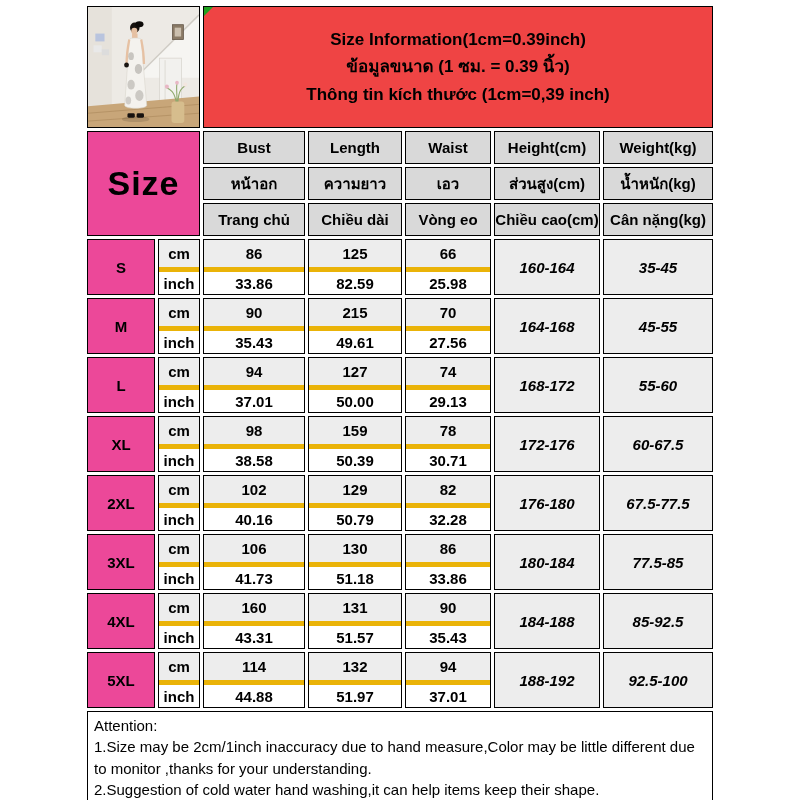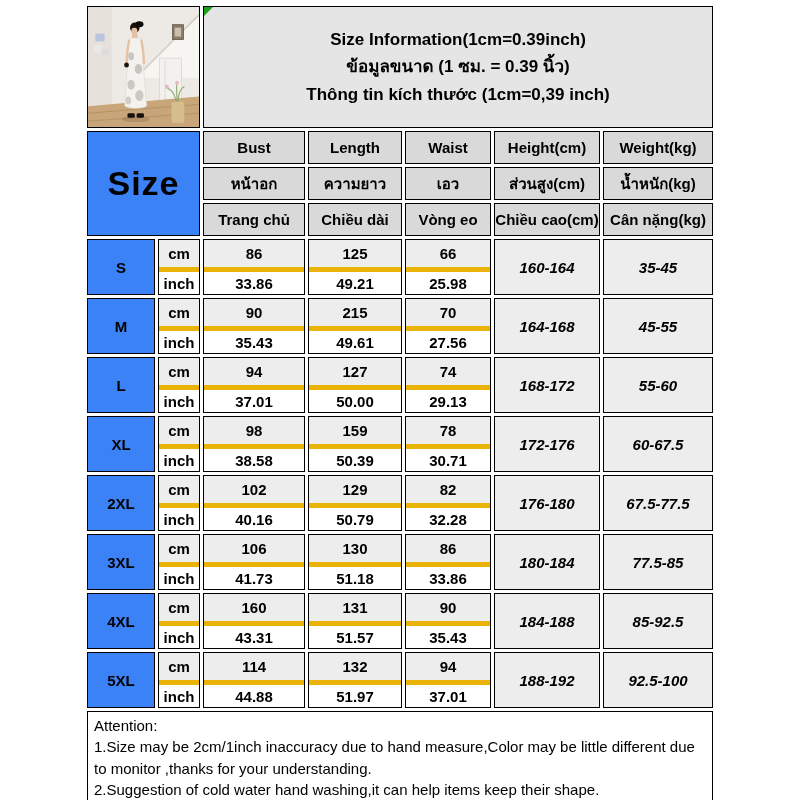--- a/index.html
+++ b/index.html
@@ -32,28 +32,28 @@
   col.c-waist  { width: 86px; }
   col.c-height { width: 106px; }
   col.c-weight { width: 110px; }
 
   tr.photo-row td { height: 122px; }
   tr.hdr-row td   { height: 33px; }
   tr.group td     { height: 56px; }
   tr.attention-row td { height: 118px; }
 
   td.photo-cell { padding: 0; background: #f6f4f1; }
-  td.title-cell { background: #e5e5e5; position: relative; }
+  td.title-cell { background: #ef4444; position: relative; }
   .title-line { font-size: 17px; font-weight: bold; line-height: 1.62; }
   .corner-marker {
     position: absolute; top: 0; left: 0; width: 0; height: 0;
     border-top: 9px solid #1fa11f; border-right: 9px solid transparent;
   }
 
-  td.gray  { background: #3b82f6; }
+  td.gray  { background: #ec4899; }
   td.hdr   { background: #d9d9d9; }
   td.size-big { font-size: 34px; letter-spacing: 1px; }
   td.range { background: #ededed; font-style: italic; }
 
   td.split { padding: 0; }
   .split-inner { height: 54px; display: flex; flex-direction: column; }
   .half { flex: 1 1 50%; display: flex; align-items: center; justify-content: center; }
   .half.top { background: #ededed; }
   .half.bot { background: #ffffff; border-top: 5px solid #eab308; }
 
@@ -161,21 +161,21 @@
           </td>
     <td class="split">
             <div class="split-inner">
       <div class="half top">86</div>
       <div class="half bot">33.86</div>
             </div>
           </td>
     <td class="split">
             <div class="split-inner">
       <div class="half top">125</div>
-      <div class="half bot">49.21</div>
+      <div class="half bot">82.59</div>
             </div>
           </td>
     <td class="split">
             <div class="split-inner">
       <div class="half top">66</div>
       <div class="half bot">25.98</div>
             </div>
           </td>
     <td class="range">160-164</td>
     <td class="range">35-45</td>

